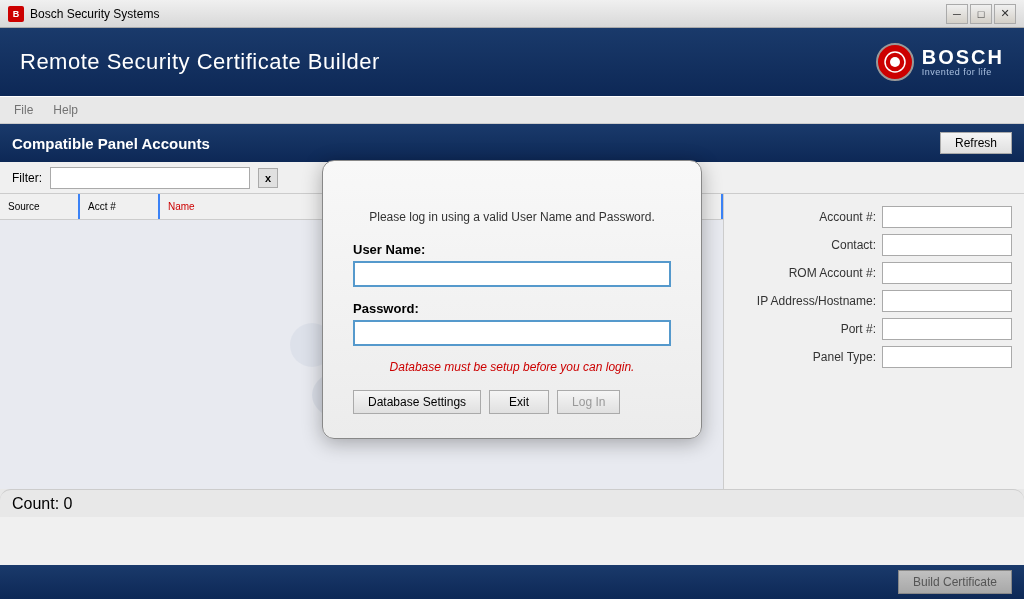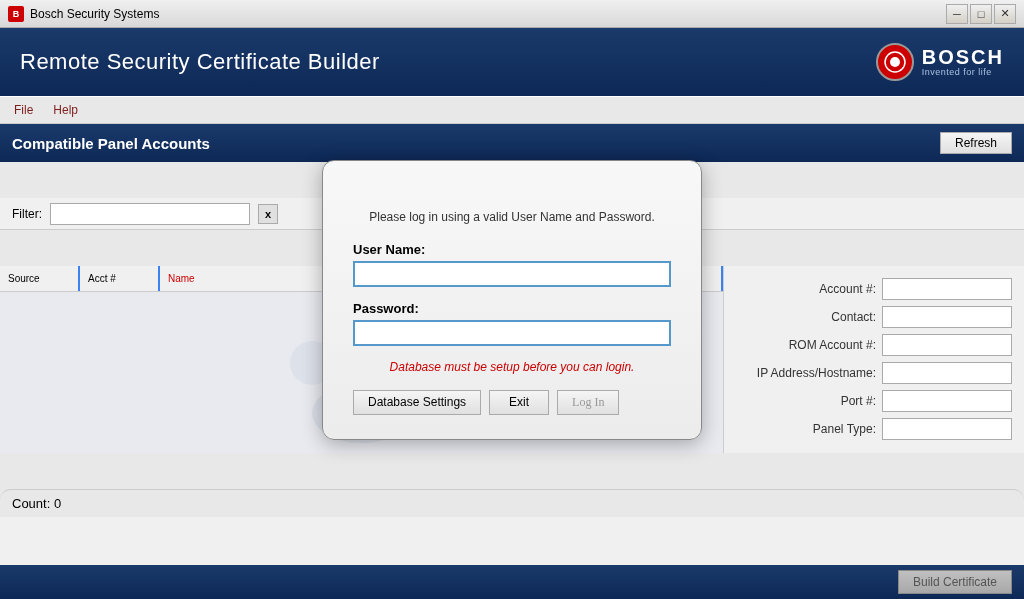--- a/index.html
+++ b/index.html
@@ -117,30 +117,29 @@
       display: flex;
       align-items: center;
       padding: 0 4px;
       border-bottom: 1px solid #ccc;
       border-top: 1px solid #fff;
     }
     .menu-item {
       padding: 4px 10px;
       cursor: pointer;
       font-size: 12px;
-      color: #7f1d1d;
+      color: #737373;
     }
 
     
     .panel-accounts {
       background: #e8e8e8;
       flex: 1;
       display: flex;
       flex-direction: column;
-      gap: 36px;
     }
     .panel-header {
       background: linear-gradient(to bottom, #1a3a6b, #0d2856);
       height: 38px;
       display: flex;
       align-items: center;
       justify-content: space-between;
       padding: 0 12px;
     }
     .panel-header-title {
@@ -260,21 +259,21 @@
     }
 
     
     .status-bar {
       height: 28px;
       background: #e8e8e8;
       border-top: 1px solid #ccc;
       display: flex;
       align-items: center;
       padding: 0 12px;
-      font-size: 13px;
+      font-size: 16px;
       border-radius: 11px;
     }
 
     
     .app-footer {
       background: linear-gradient(to bottom, #1a3a6b, #0d2856);
       height: 34px;
       display: flex;
       align-items: center;
       justify-content: flex-end;
@@ -348,21 +347,20 @@
       padding: 4px 14px;
       border: 1px solid #aaa;
       background: linear-gradient(to bottom, #f5f5f5, #e0e0e0);
       cursor: pointer;
       font-size: 12px;
       min-width: 60px;
     }
     .dialog-btn.disabled {
       color: #999;
       cursor: default;
-      font-family: Liberation Serif, serif;
     }
   </style>
 </head>
 <body>
 
 <div class="title-bar">
   <div class="title-bar-left">
     <div class="title-bar-icon">B</div>
     <span>Bosch Security Systems</span>
   </div>

